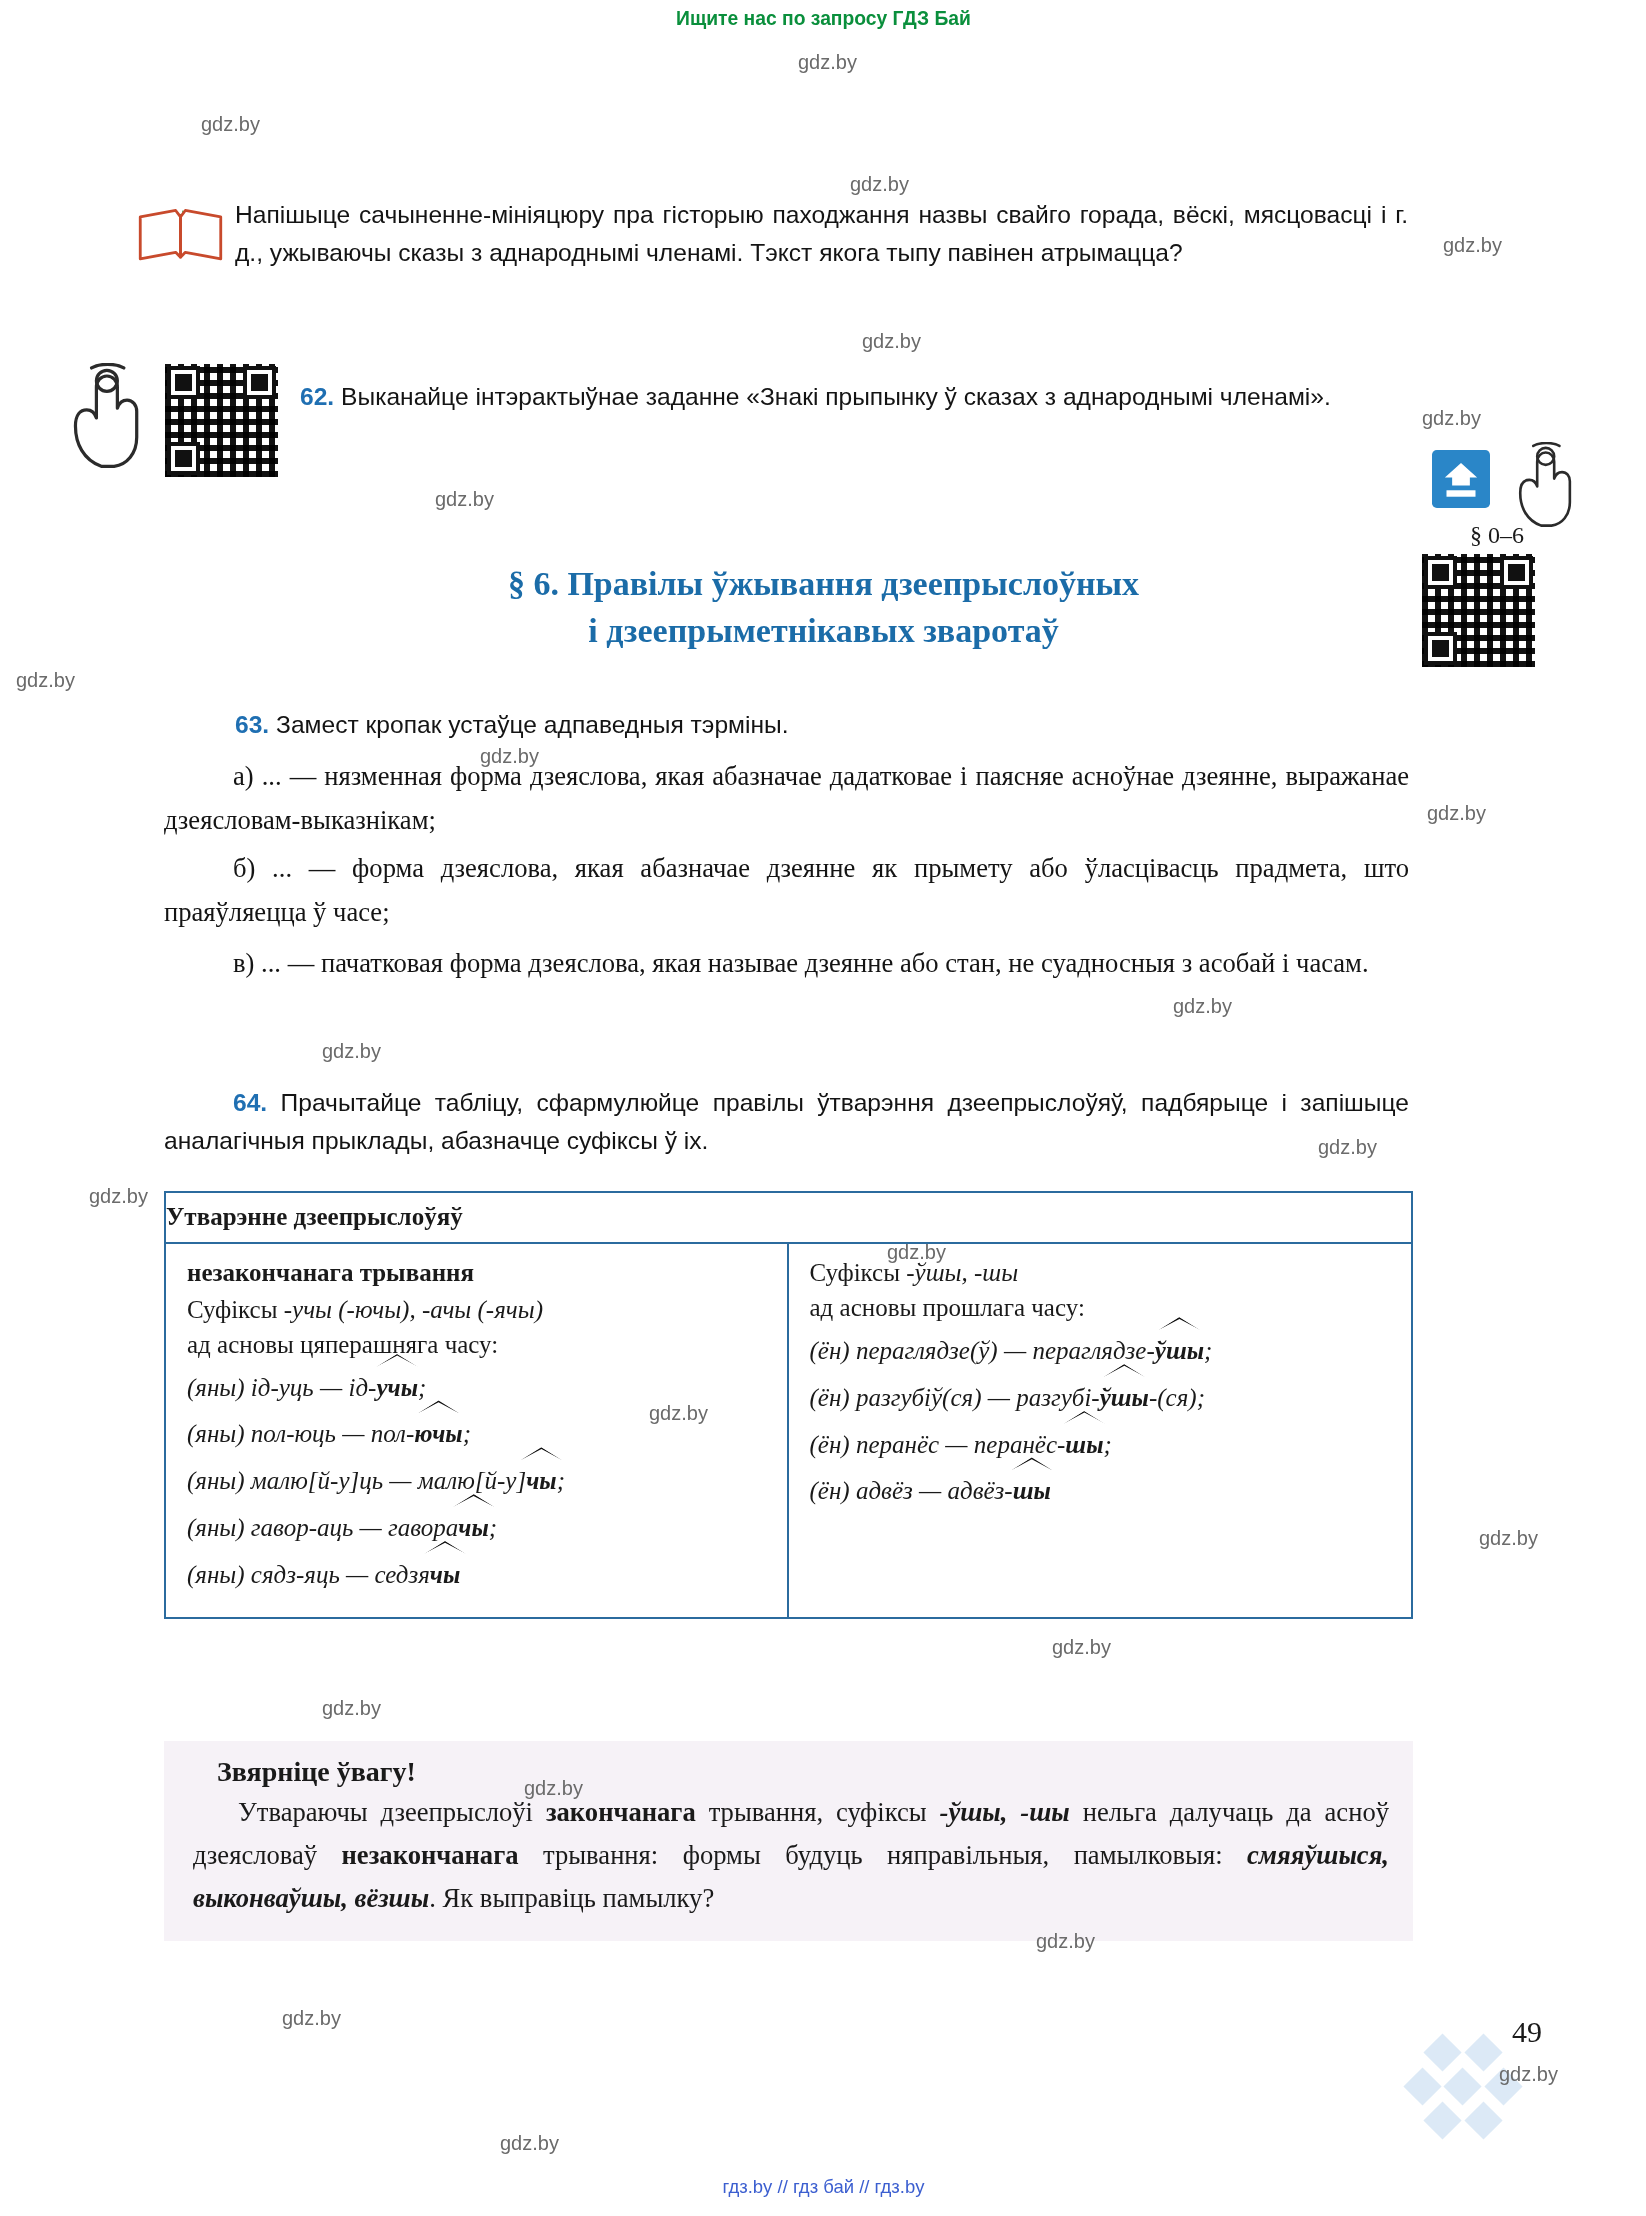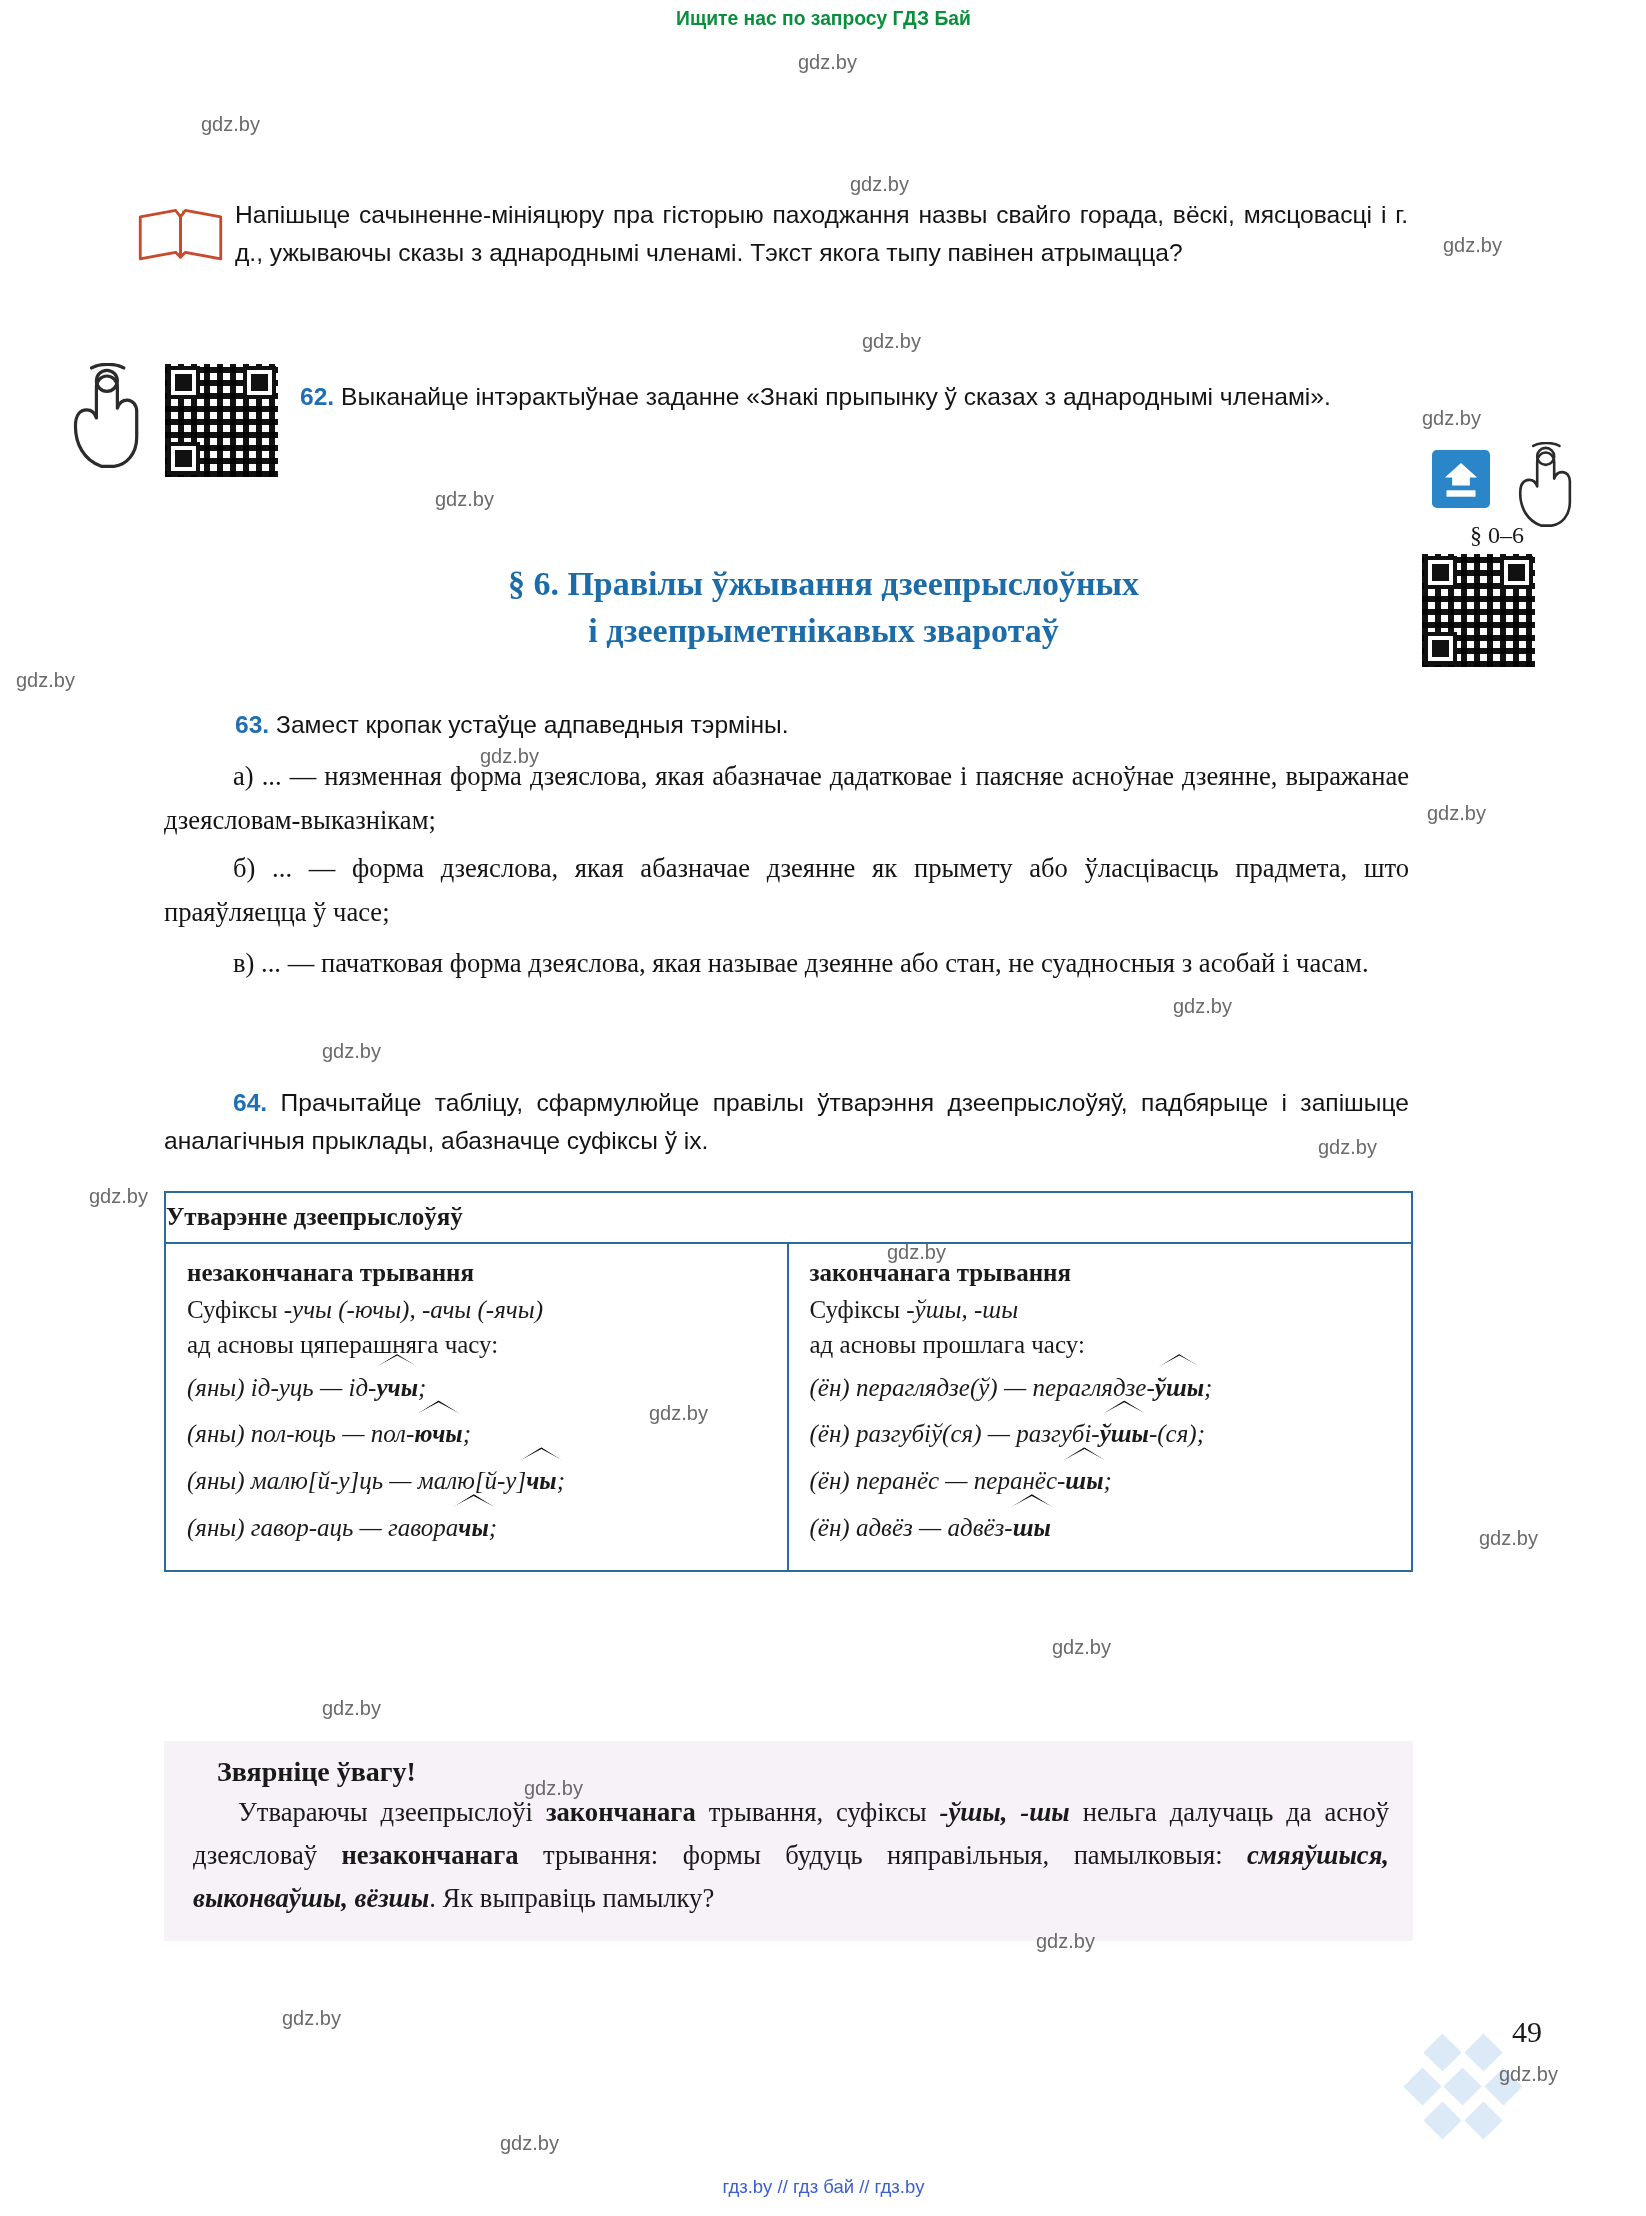--- a/index.html
+++ b/index.html
@@ -358,24 +358,27 @@
           <span>пол-юць — пол-</span><b class="caret">ючы</b><span>;</span>
         </div>
         <div class="ex">
           <span>(яны)</span>
           <span>малю[й-у]ць — малю[й-у]</span><b class="caret">чы</b><span>;</span>
         </div>
         <div class="ex">
           <span>(яны)</span>
           <span>гавор-аць — гавора</span><b class="caret">чы</b><span>;</span>
         </div>
+        <div class="ex">
+          <span>(яны)</span>
+          <span>сядз-яць — седзя</span><b class="caret">чы</b><span></span>
+        </div>
       </div>
 
       <div class="tbl-col">
-        <div class="t1">закончанага трывання</div>
         <div class="t2">
           <span>Суфіксы </span><i>-ўшы, -шы</i>
         </div>
         <div class="t2">
           <span>ад асновы </span><b>прошлага часу:</b>
         </div>
 
         <div class="ex">
           <span>(ён)</span>
           <span>пераглядзе(ў) — пераглядзе-</span><b class="caret">ўшы</b><span>;</span>

